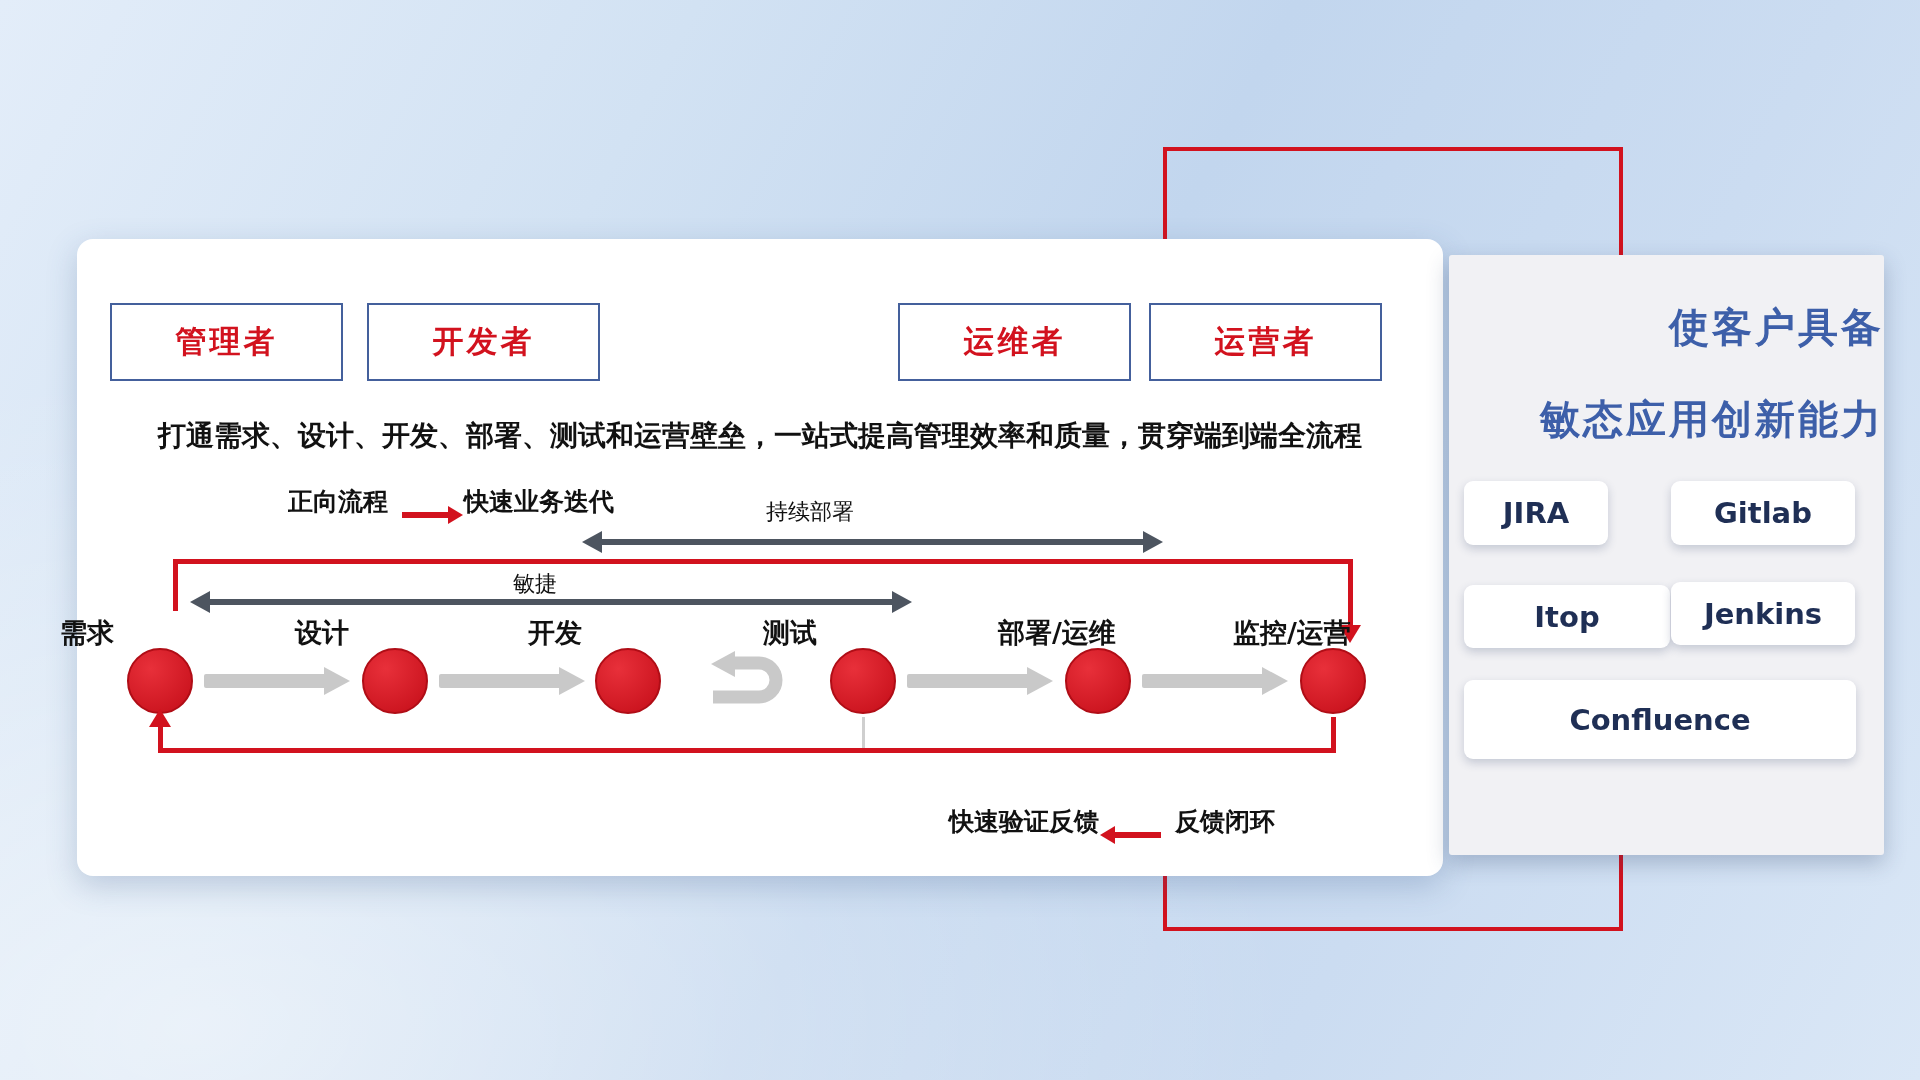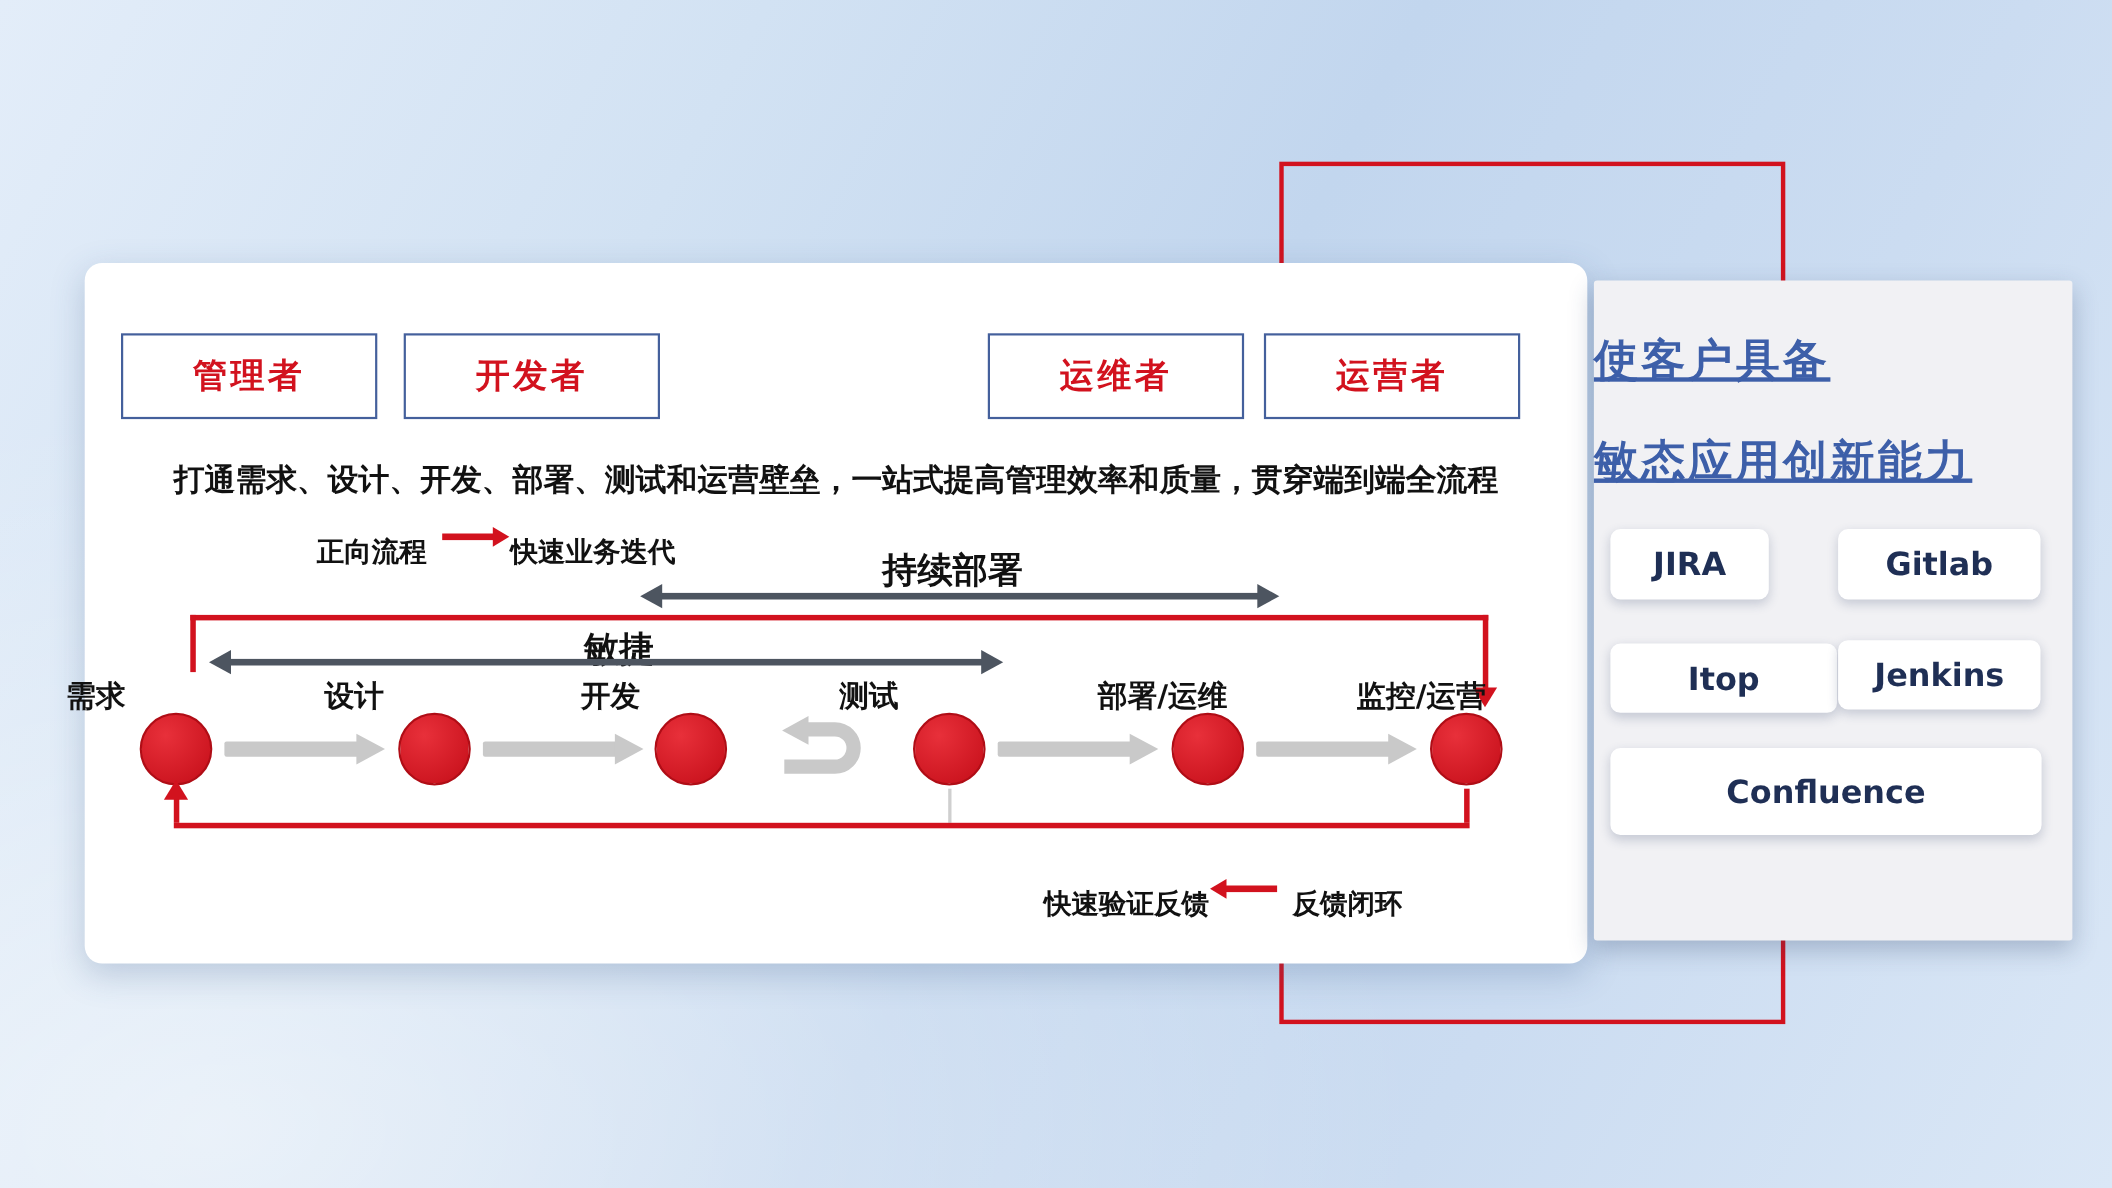--- a/index.html
+++ b/index.html
@@ -31,34 +31,34 @@
     border:2px solid #44609c; background:#fff;
     display:flex; align-items:center; justify-content:center;
     font-size:31px; font-weight:bold; color:#d2121e; letter-spacing:3px;
   }
 
   .subtitle {
     position:absolute; top:178px; left:20px; width:1326px; text-align:center;
     font-size:28px; font-weight:bold; color:#111;
   }
 
-  .legend-row { position:absolute; display:flex; align-items:flex-start; gap:14px;
+  .legend-row { position:absolute; display:flex; align-items:flex-end; gap:14px;
     font-size:25px; font-weight:bold; color:#111; }
 
   .legend-arrow { position:relative; width:48px; height:6px; background:#d2121e; }
   .legend-arrow.right::after {
     content:""; position:absolute; right:-13px; top:-6px; width:0; height:0;
     border-left:15px solid #d2121e; border-top:9px solid transparent; border-bottom:9px solid transparent;
   }
   .legend-arrow.left::before {
     content:""; position:absolute; left:-13px; top:-6px; width:0; height:0;
     border-right:15px solid #d2121e; border-top:9px solid transparent; border-bottom:9px solid transparent;
   }
 
-  .span-label { position:absolute; text-align:center; font-size:32px; font-weight:bold; color:#111; }
+  .span-label { position:absolute; font-size:22px; font-weight:normal; color:#111; }
 
   .span-arrow { position:absolute; height:6px; background:#4d5560; }
   .span-arrow::before {
     content:""; position:absolute; left:-18px; top:-8px; width:0; height:0;
     border-right:20px solid #4d5560; border-top:11px solid transparent; border-bottom:11px solid transparent;
   }
   .span-arrow::after {
     content:""; position:absolute; right:-18px; top:-8px; width:0; height:0;
     border-left:20px solid #4d5560; border-top:11px solid transparent; border-bottom:11px solid transparent;
   }
@@ -83,22 +83,22 @@
     border-left:26px solid #c9c9c9; border-top:14px solid transparent; border-bottom:14px solid transparent; }
 
   .gray-connector { position:absolute; background:#cfcfcf; }
 
   
   .panel {
     position:absolute; left:1449px; top:255px; width:435px; height:600px;
     background:#f1f1f4; z-index:3; border-radius:3px;
     box-shadow:0 8px 22px rgba(40,60,100,.28);
   }
-  .panel-title { position:absolute; width:435px; text-align:left;
-    font-size:40px; font-weight:bold; color:#3d5fa9; letter-spacing:3px;text-decoration:underline; }
+  .panel-title { position:absolute; width:435px; text-align:right;
+    font-size:40px; font-weight:bold; color:#3d5fa9; letter-spacing:3px; }
   .tool-chip {
     position:absolute; background:#fff; border-radius:9px;
     box-shadow:0 4px 10px rgba(40,60,100,.22);
     display:flex; align-items:center; justify-content:center;
     font-size:29px; font-weight:bold; color:#1f2f55;
   }
 </style>
 </head>
 <body>
 

